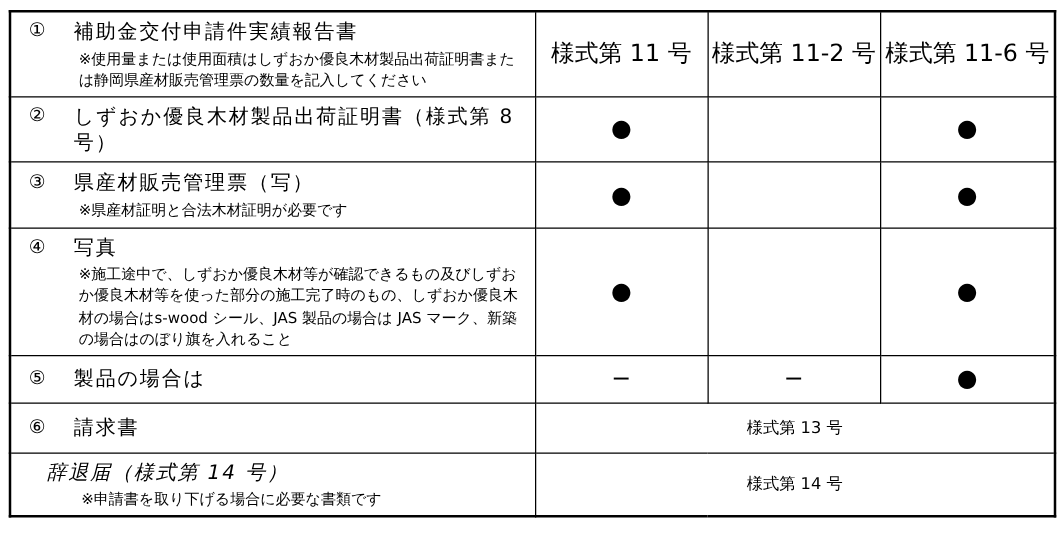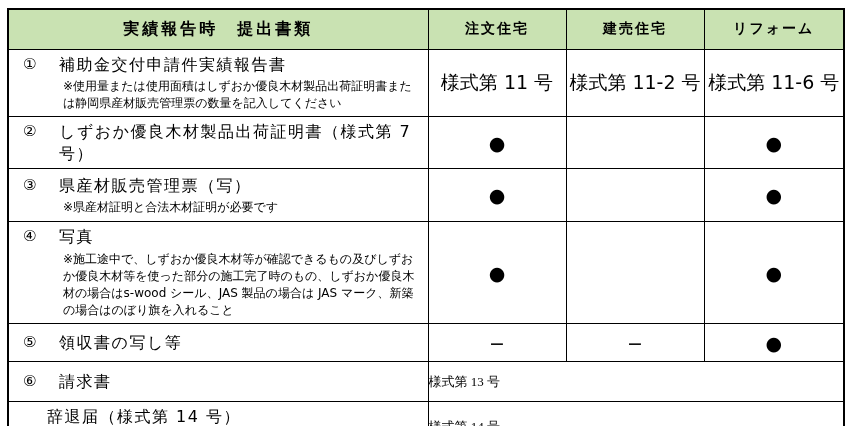--- a/index.html
+++ b/index.html
@@ -71,72 +71,65 @@
     letter-spacing: 1.5px;
     line-height: 1.35;
   }
   .item-note {
     font-size: 12px;
     line-height: 1.42;
     margin: 3px 0 0 40px;
     letter-spacing: 0;
   }
   .item-note:empty { display: none; }
-  .no-num .item-title { margin-left: 24px; }
+  .no-num .item-title { margin-left: 14px; font-style: italic; }
   .no-num .item-note  { margin-left: 42px; }
   td.val-cell {
     text-align: center;
     vertical-align: middle;
     font-size: 19px;
   }
   td.merged-cell {
-    text-align: left;
+    text-align: center;
     vertical-align: middle;
     font-size: 13px;
-    font-family: Liberation Serif, serif;
   }
 </style>
 </head>
 <body>
 
 <div class="page">
   <table class="doc-table">
     <colgroup>
       <col style="width:420px">
       <col style="width:138px">
       <col style="width:138px">
       <col style="width:140px">
     </colgroup>
 
     <tbody>
-        <tr class="r-header">
-      <th class="head-cell">実績報告時　提出書類</th>
-      <th class="col-head">注文住宅</th>
-      <th class="col-head">建売住宅</th>
-      <th class="col-head">リフォーム</th>
-    </tr>
 
     <tr class="r-1">
       <td class="item-cell">
         <div class="item-line">
           <span class="item-num">①</span>
           <span class="item-title">補助金交付申請件実績報告書</span>
         </div>
         <div class="item-note">※使用量または使用面積はしずおか優良木材製品出荷証明書または静岡県産材販売管理票の数量を記入してください</div>
       </td>
       <td class="val-cell">様式第 11 号</td>
       <td class="val-cell">様式第 11-2 号</td>
       <td class="val-cell">様式第 11-6 号</td>
     </tr>
 
     <tr class="r-2">
       <td class="item-cell">
         <div class="item-line">
           <span class="item-num">②</span>
-          <span class="item-title">しずおか優良木材製品出荷証明書（様式第 7 号）</span>
+          <span class="item-title">しずおか優良木材製品出荷証明書（様式第 8 号）</span>
         </div>
 
       </td>
       <td class="val-cell">●</td>
       <td class="val-cell"></td>
       <td class="val-cell">●</td>
     </tr>
 
     <tr class="r-3">
       <td class="item-cell">
@@ -161,21 +154,21 @@
       </td>
       <td class="val-cell">●</td>
       <td class="val-cell"></td>
       <td class="val-cell">●</td>
     </tr>
 
     <tr class="r-5">
       <td class="item-cell">
         <div class="item-line">
           <span class="item-num">⑤</span>
-          <span class="item-title">領収書の写し等</span>
+          <span class="item-title">製品の場合は</span>
         </div>
 
       </td>
       <td class="val-cell">−</td>
       <td class="val-cell">−</td>
       <td class="val-cell">●</td>
     </tr>
 
     <tr class="r-6">
       <td class="item-cell">

